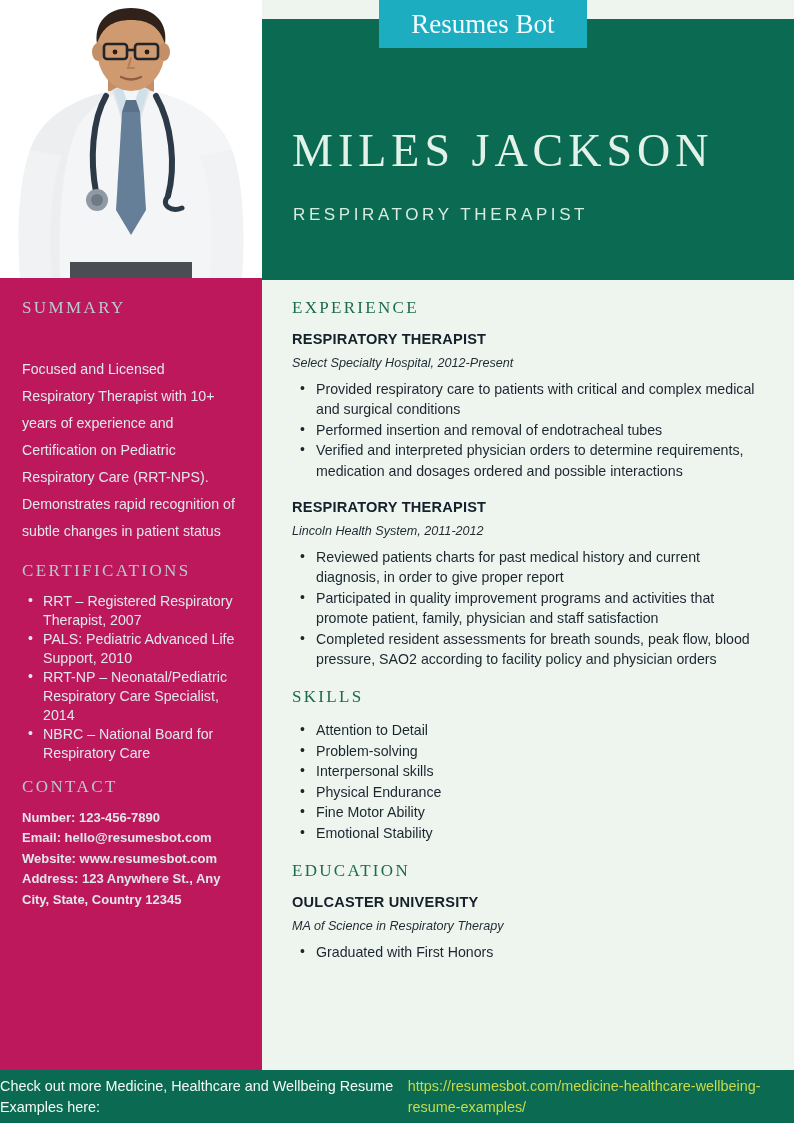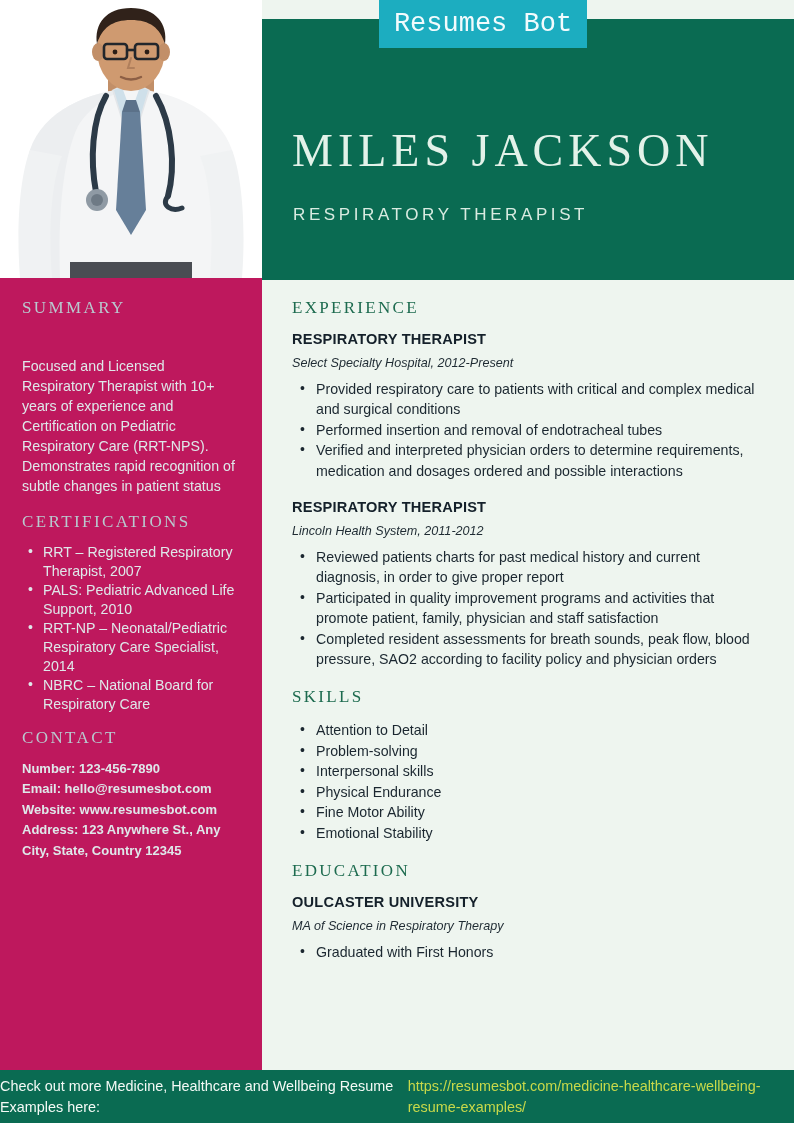--- a/index.html
+++ b/index.html
@@ -19,21 +19,21 @@
 
   
   .brand-badge {
     position:absolute; left:379px; top:0; width:208px; height:48px;
     background:#1cadc0;
     display:flex; align-items:center; justify-content:center;
     z-index:40;
   }
   .brand-badge span {
     color:#f2fbfd; font-size:27px; font-weight:400;
-    font-family:Liberation Mono, monospace;
+    font-family:Liberation Serif, serif;
     letter-spacing:0px;
   }
 
   
   .header {
     position:absolute; left:262px; top:19px; width:532px; height:261px;
     background:#0a6b52;
   }
   .hdr-name {
     position:absolute; left:30px; top:105px;
@@ -64,21 +64,21 @@
     background:#be185d;
     padding:20px 22px 0 22px;
   }
   .side-h {
     color:#b9c9cf;
     font-family:"Liberation Serif", serif;
     font-size:17px; letter-spacing:2.4px; font-weight:400;
     margin-bottom:11px;
   }
   .side-p {
-    color:#dfe8ea; font-size:14.2px; line-height:20px;
+    color:#dfe8ea; font-size:14.2px; line-height:27px;
     margin-bottom:16px;
     margin-top:38px;
   }
   .side-ul { list-style:none; margin:0 0 14px 0; padding:0; }
   .side-ul li {
     position:relative; color:#dfe8ea; font-size:14.2px;
     line-height:19px; padding-left:21px; margin-bottom:0px;
   }
   .side-ul li::before {
     content:"\2022"; position:absolute; left:6px; top:-1px;

